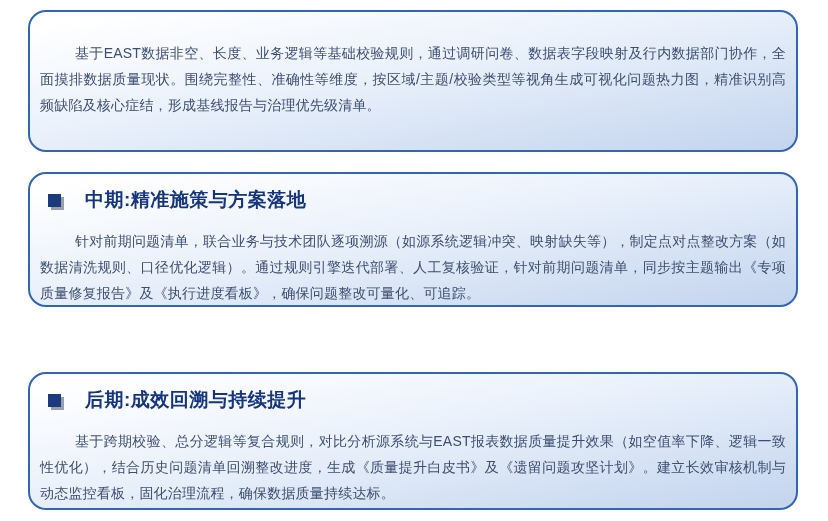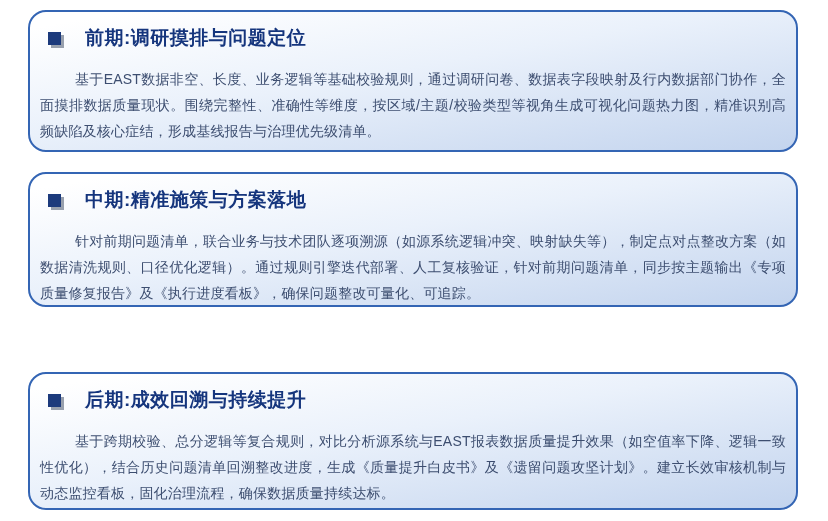--- a/index.html
+++ b/index.html
@@ -78,24 +78,20 @@
     text-indent: 2.5em;
     letter-spacing: 0.2px;
   }
 </style>
 </head>
 <body>
 
 <div class="page">
 
   <section class="card card-early">
-    <div class="title-row">
-      <span class="bullet"></span>
-      <h2 class="card-title">前期:调研摸排与问题定位</h2>
-    </div>
     <p class="card-body">基于EAST数据非空、长度、业务逻辑等基础校验规则，通过调研问卷、数据表字段映射及行内数据部门协作，全面摸排数据质量现状。围绕完整性、准确性等维度，按区域/主题/校验类型等视角生成可视化问题热力图，精准识别高频缺陷及核心症结，形成基线报告与治理优先级清单。</p>
   </section>
 
   <section class="card card-mid">
     <div class="title-row">
       <span class="bullet"></span>
       <h2 class="card-title">中期:精准施策与方案落地</h2>
     </div>
     <p class="card-body">针对前期问题清单，联合业务与技术团队逐项溯源（如源系统逻辑冲突、映射缺失等），制定点对点整改方案（如数据清洗规则、口径优化逻辑）。通过规则引擎迭代部署、人工复核验证，针对前期问题清单，同步按主题输出《专项质量修复报告》及《执行进度看板》，确保问题整改可量化、可追踪。</p>
   </section>

